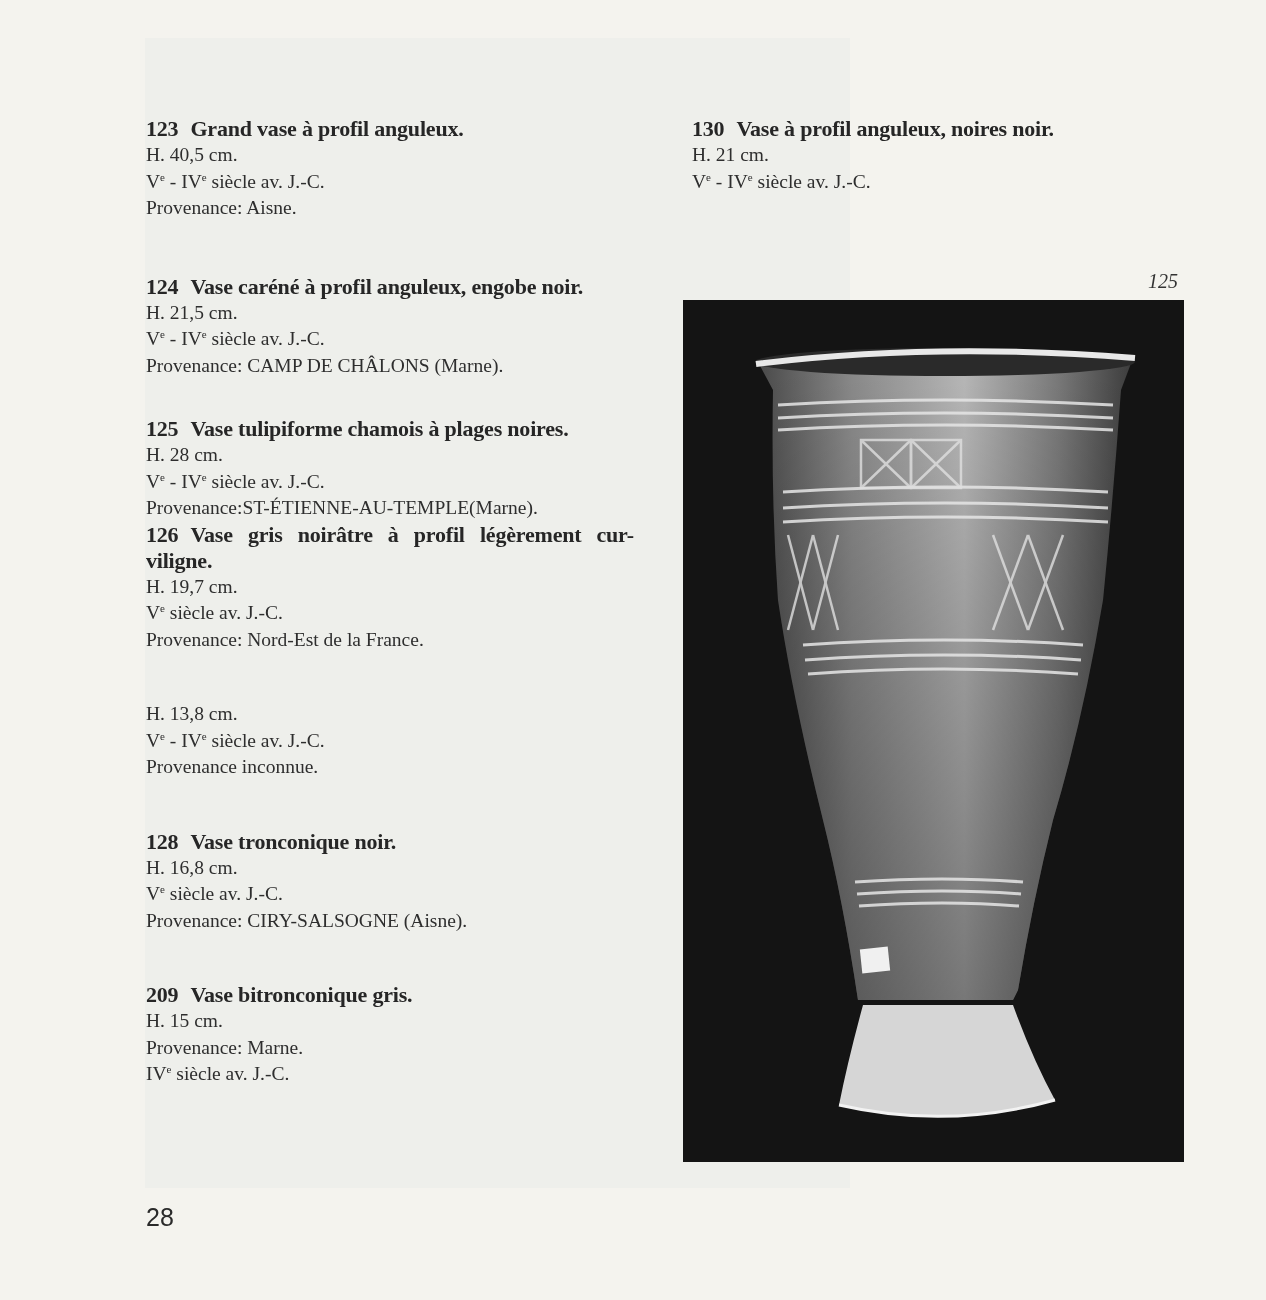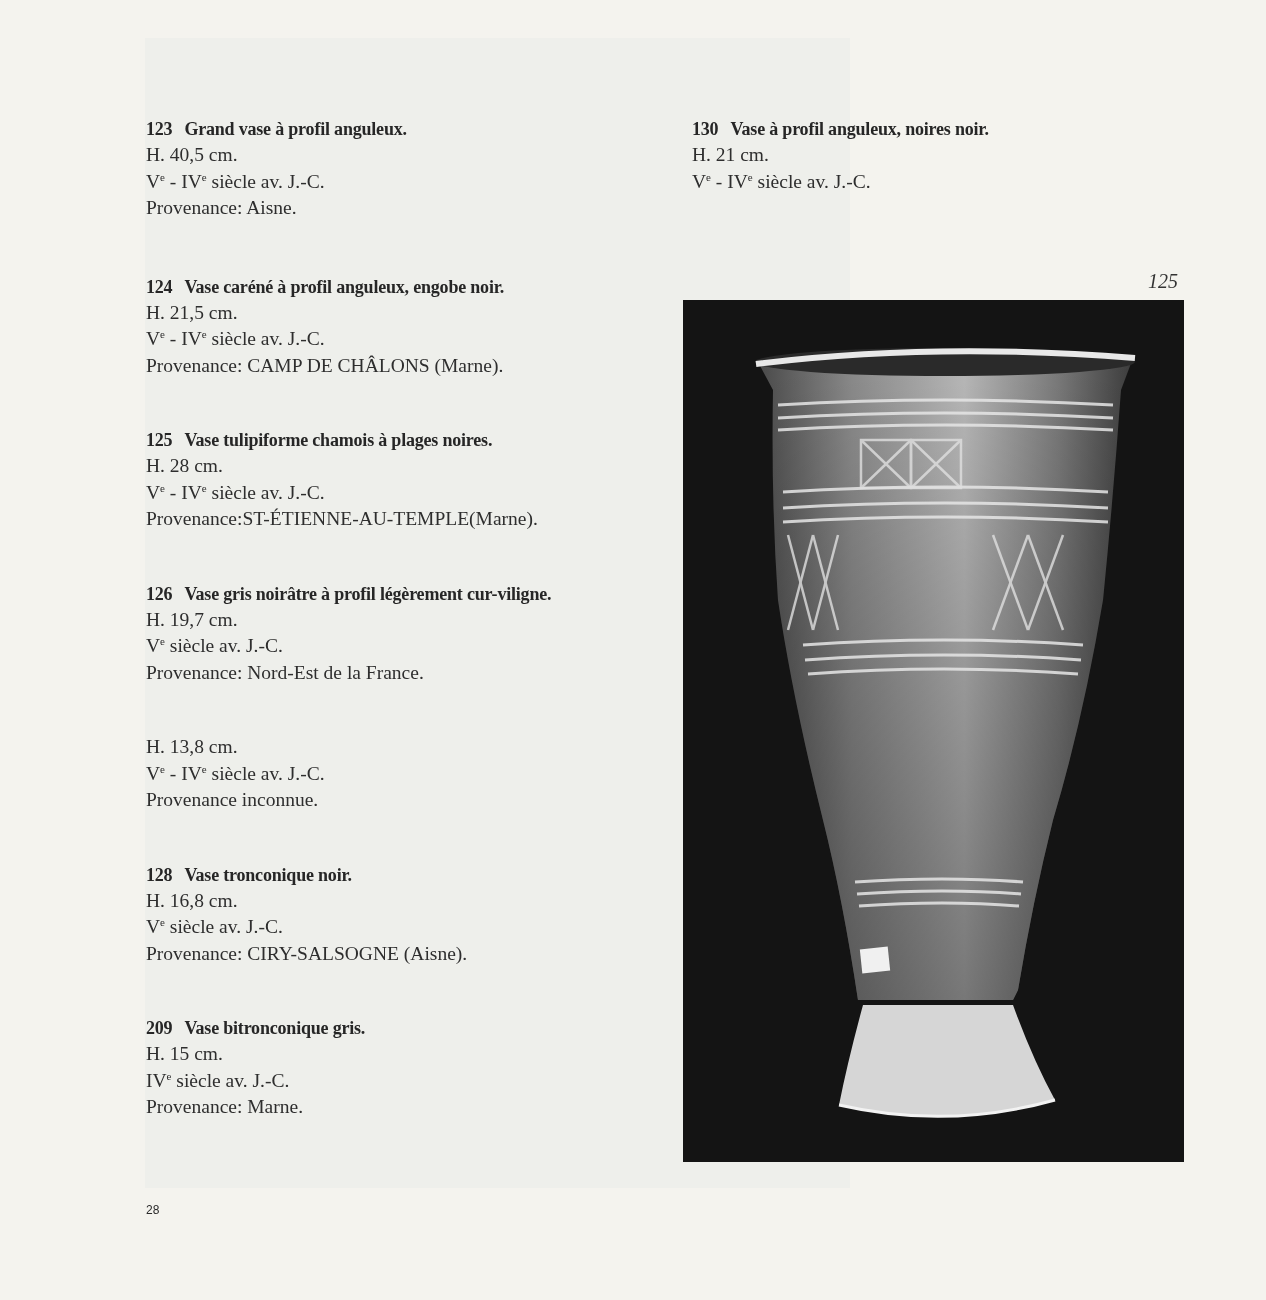--- a/index.html
+++ b/index.html
@@ -10,31 +10,31 @@
       color: #2a2a2a;
     }
     .tint {
       position: absolute; left: 145px; top: 38px; width: 705px; height: 1150px;
       background: #eeefeb;
     }
     .col-left { position: absolute; left: 146px; top: 116px; width: 490px; }
     .col-right { position: absolute; left: 692px; top: 116px; width: 500px; }
     .entry { margin: 0; }
     .entry .title {
-      font-weight: bold; font-size: 18px; line-height: 26px; color: #262626;
+      font-weight: bold; font-size: 22px; line-height: 26px; color: #262626;
       letter-spacing: -0.2px;
     }
     .entry .title .num { margin-right: 12px; }
     .entry .title.justify { text-align: justify; text-align-last: left; }
     .entry .line { font-size: 19.5px; line-height: 26.5px; color: #2e2e2e; }
     sup { font-size: 11px; vertical-align: 7px; line-height: 0; }
     .page-num {
       position: absolute; left: 146px; top: 1203px;
       font-family: "Liberation Sans", "DejaVu Sans", sans-serif;
-      font-size: 12px; color: #2a2a2a;
+      font-size: 25px; color: #2a2a2a;
     }
     .fig-label {
       position: absolute; left: 1148px; top: 270px;
       font-style: italic; font-size: 20px; color: #333;
     }
     .photo {
       position: absolute; left: 683px; top: 300px; width: 501px; height: 862px;
       background: #141414;
     }
     .photo svg { display: block; }
@@ -46,28 +46,28 @@
 
 <div class="col-left">
 
   <div class="entry" style="margin-bottom:52px">
     <div class="title"><span class="num">123</span><span>Grand vase à profil anguleux.</span></div>
     <div class="line">H. 40,5 cm.</div>
     <div class="line"><span>V</span><sup>e</sup><span> - IV</span><sup>e</sup><span> siècle av. J.-C.</span></div>
     <div class="line">Provenance: Aisne.</div>
   </div>
 
-  <div class="entry" style="margin-bottom:48px">
+  <div class="entry" style="margin-bottom:37px">
     <div class="title"><span class="num">124</span><span>Vase caréné à profil anguleux, engobe noir.</span></div>
     <div class="line">H. 21,5 cm.</div>
     <div class="line"><span>V</span><sup>e</sup><span> - IV</span><sup>e</sup><span> siècle av. J.-C.</span></div>
     <div class="line">Provenance: CAMP DE CHÂLONS (Marne).</div>
   </div>
 
-  <div class="entry" style="margin-bottom:48px">
+  <div class="entry" style="">
     <div class="title"><span class="num">125</span><span>Vase tulipiforme chamois à plages noires.</span></div>
     <div class="line">H. 28 cm.</div>
     <div class="line"><span>V</span><sup>e</sup><span> - IV</span><sup>e</sup><span> siècle av. J.-C.</span></div>
     <div class="line">Provenance:ST-ÉTIENNE-AU-TEMPLE(Marne).</div>
   </div>
 
   <div class="entry" style="margin-bottom:48px">
     <div class="title justify" style="width:488px"><span class="num">126</span><span>Vase gris noirâtre à profil légèrement cur-viligne.</span></div>
     <div class="line">H. 19,7 cm.</div>
     <div class="line"><span>V</span><sup>e</sup><span> siècle av. J.-C.</span></div>
@@ -83,22 +83,22 @@
   <div class="entry" style="margin-bottom:48px">
     <div class="title"><span class="num">128</span><span>Vase tronconique noir.</span></div>
     <div class="line">H. 16,8 cm.</div>
     <div class="line"><span>V</span><sup>e</sup><span> siècle av. J.-C.</span></div>
     <div class="line">Provenance: CIRY-SALSOGNE (Aisne).</div>
   </div>
 
   <div class="entry">
     <div class="title"><span class="num">209</span><span>Vase bitronconique gris.</span></div>
     <div class="line">H. 15 cm.</div>
+    <div class="line">Provenance: Marne.</div>
     <div class="line"><span>IV</span><sup>e</sup><span> siècle av. J.-C.</span></div>
-    <div class="line">Provenance: Marne.</div>
   </div>
 </div>
 
 <div class="col-right">
   <div class="entry">
     <div class="title"><span class="num">130</span><span>Vase à profil anguleux, noires noir.</span></div>
     <div class="line">H. 21 cm.</div>
     <div class="line"><span>V</span><sup>e</sup><span> - IV</span><sup>e</sup><span> siècle av. J.-C.</span></div>
   </div>
 </div>

